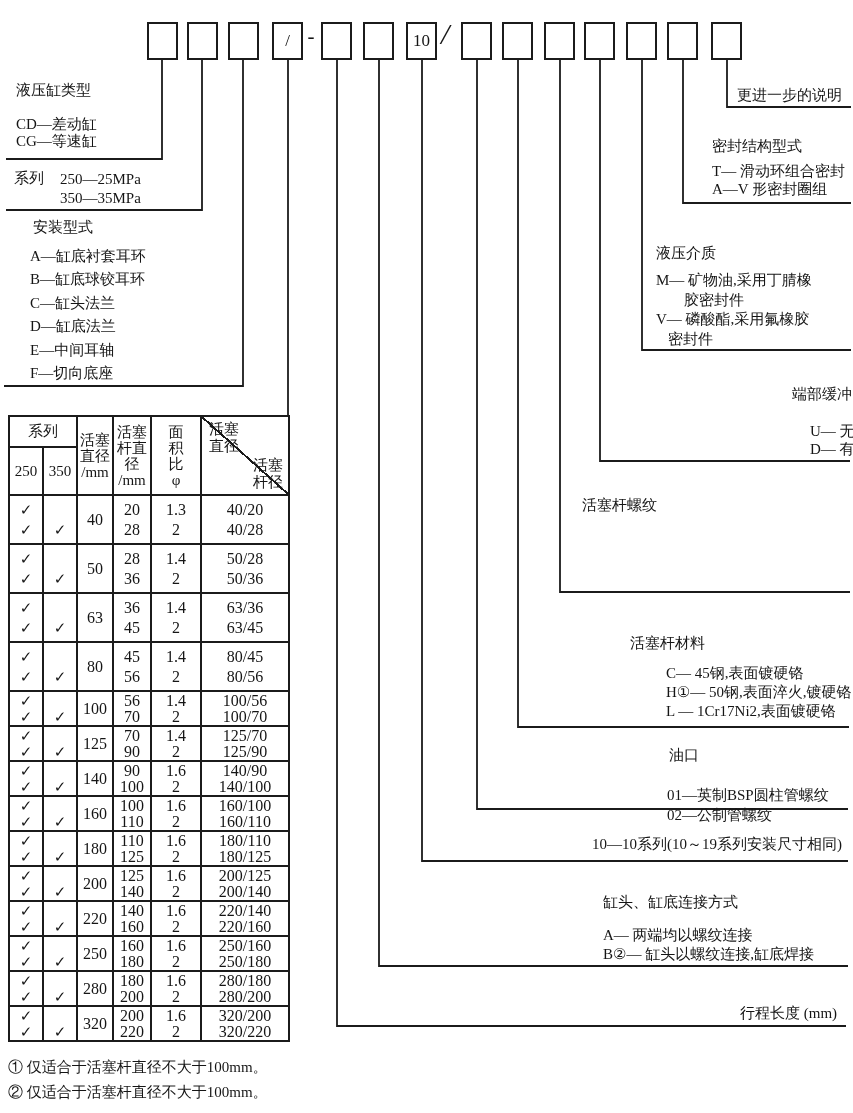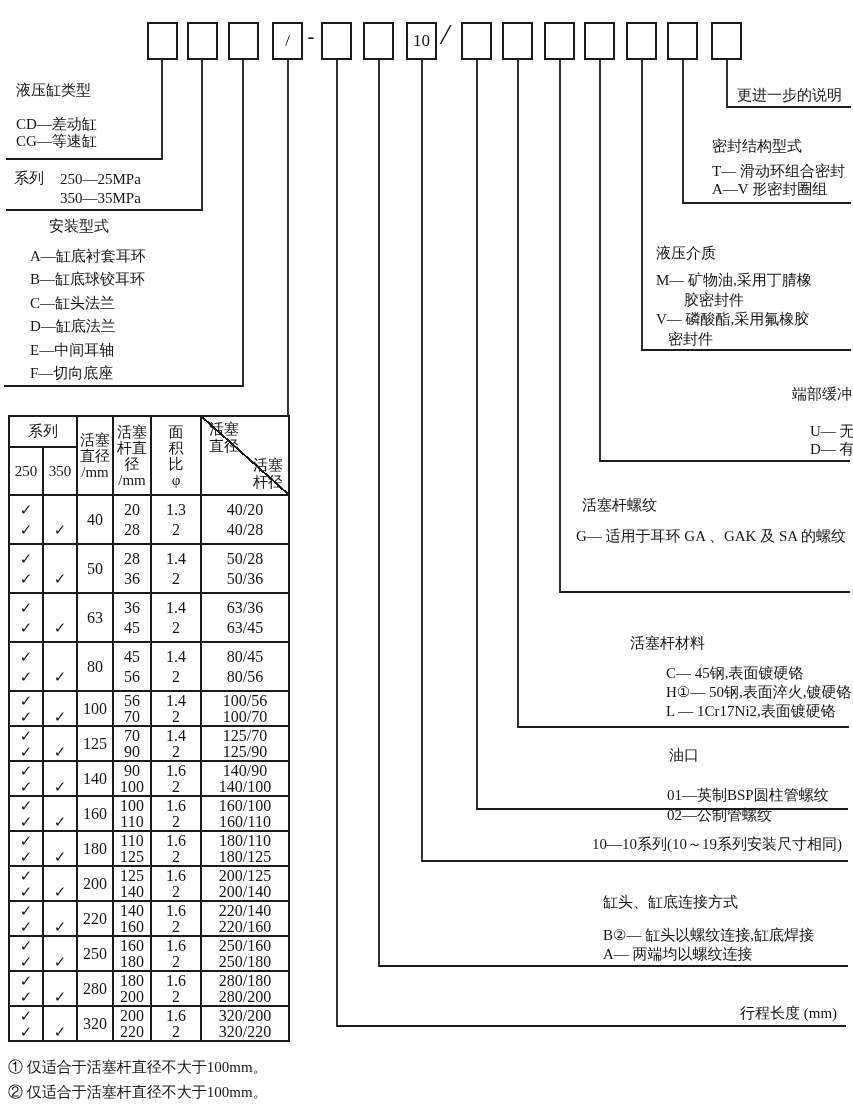--- a/index.html
+++ b/index.html
@@ -94,21 +94,21 @@
 
   <div class="lbl" style="left:14px;top:170px;display:flex;">
     <div style="margin-right:16px;">系列</div>
     <div>
       <div style="line-height:19px;">250—25MPa</div>
       <div style="line-height:19px;">350—35MPa</div>
     </div>
   </div>
 
   <div class="lbl" style="left:30px;top:219px;">
-    <div class="bt" style="margin-left:19px;font-family:Liberation Mono, monospace;">安装型式</div>
+    <div class="bt" style="margin-left:3px;">安装型式</div>
     <div style="margin-top:9px;line-height:23.4px;">
       <div>A—缸底衬套耳环</div>
       <div>B—缸底球铰耳环</div>
       <div>C—缸头法兰</div>
       <div>D—缸底法兰</div>
       <div>E—中间耳轴</div>
       <div>F—切向底座</div>
     </div>
   </div>
 
@@ -137,21 +137,20 @@
   <div class="lbl" style="left:792px;top:386px;">
     <div class="bt">端部缓冲</div>
     <div style="margin-top:20px;margin-left:18px;line-height:17.5px;">
       <div>U— 无</div>
       <div>D— 有</div>
     </div>
   </div>
 
   <div class="lbl" style="left:576px;top:497px;">
     <div class="bt" style="margin-left:6px;">活塞杆螺纹</div>
-    <div style="margin-top:14px;">G— 适用于耳环 GA 、GAK 及 SA 的螺纹</div>
   </div>
 
   <div class="lbl" style="left:630px;top:635px;">
     <div class="bt">活塞杆材料</div>
     <div style="margin-top:12px;line-height:19px;margin-left:36px;">
       <div>C— 45钢,表面镀硬铬</div>
       <div>H①— 50钢,表面淬火,镀硬铬</div>
       <div>L — 1Cr17Ni2,表面镀硬铬</div>
     </div>
   </div>
@@ -164,22 +163,22 @@
     </div>
   </div>
 
   <div class="lbl" style="left:592px;top:836px;">
     <div>10—10系列(10～19系列安装尺寸相同)</div>
   </div>
 
   <div class="lbl" style="left:603px;top:894px;">
     <div class="bt">缸头、缸底连接方式</div>
     <div style="margin-top:15px;line-height:19px;">
+      <div>A— 两端均以螺纹连接</div>
       <div>B②— 缸头以螺纹连接,缸底焊接</div>
-      <div>A— 两端均以螺纹连接</div>
     </div>
   </div>
 
   <div class="lbl" style="left:740px;top:1005px;">
     <div>行程长度 (mm)</div>
   </div>
 
   <table class="spec">
     <colgroup>
       <col style="width:34px;">

